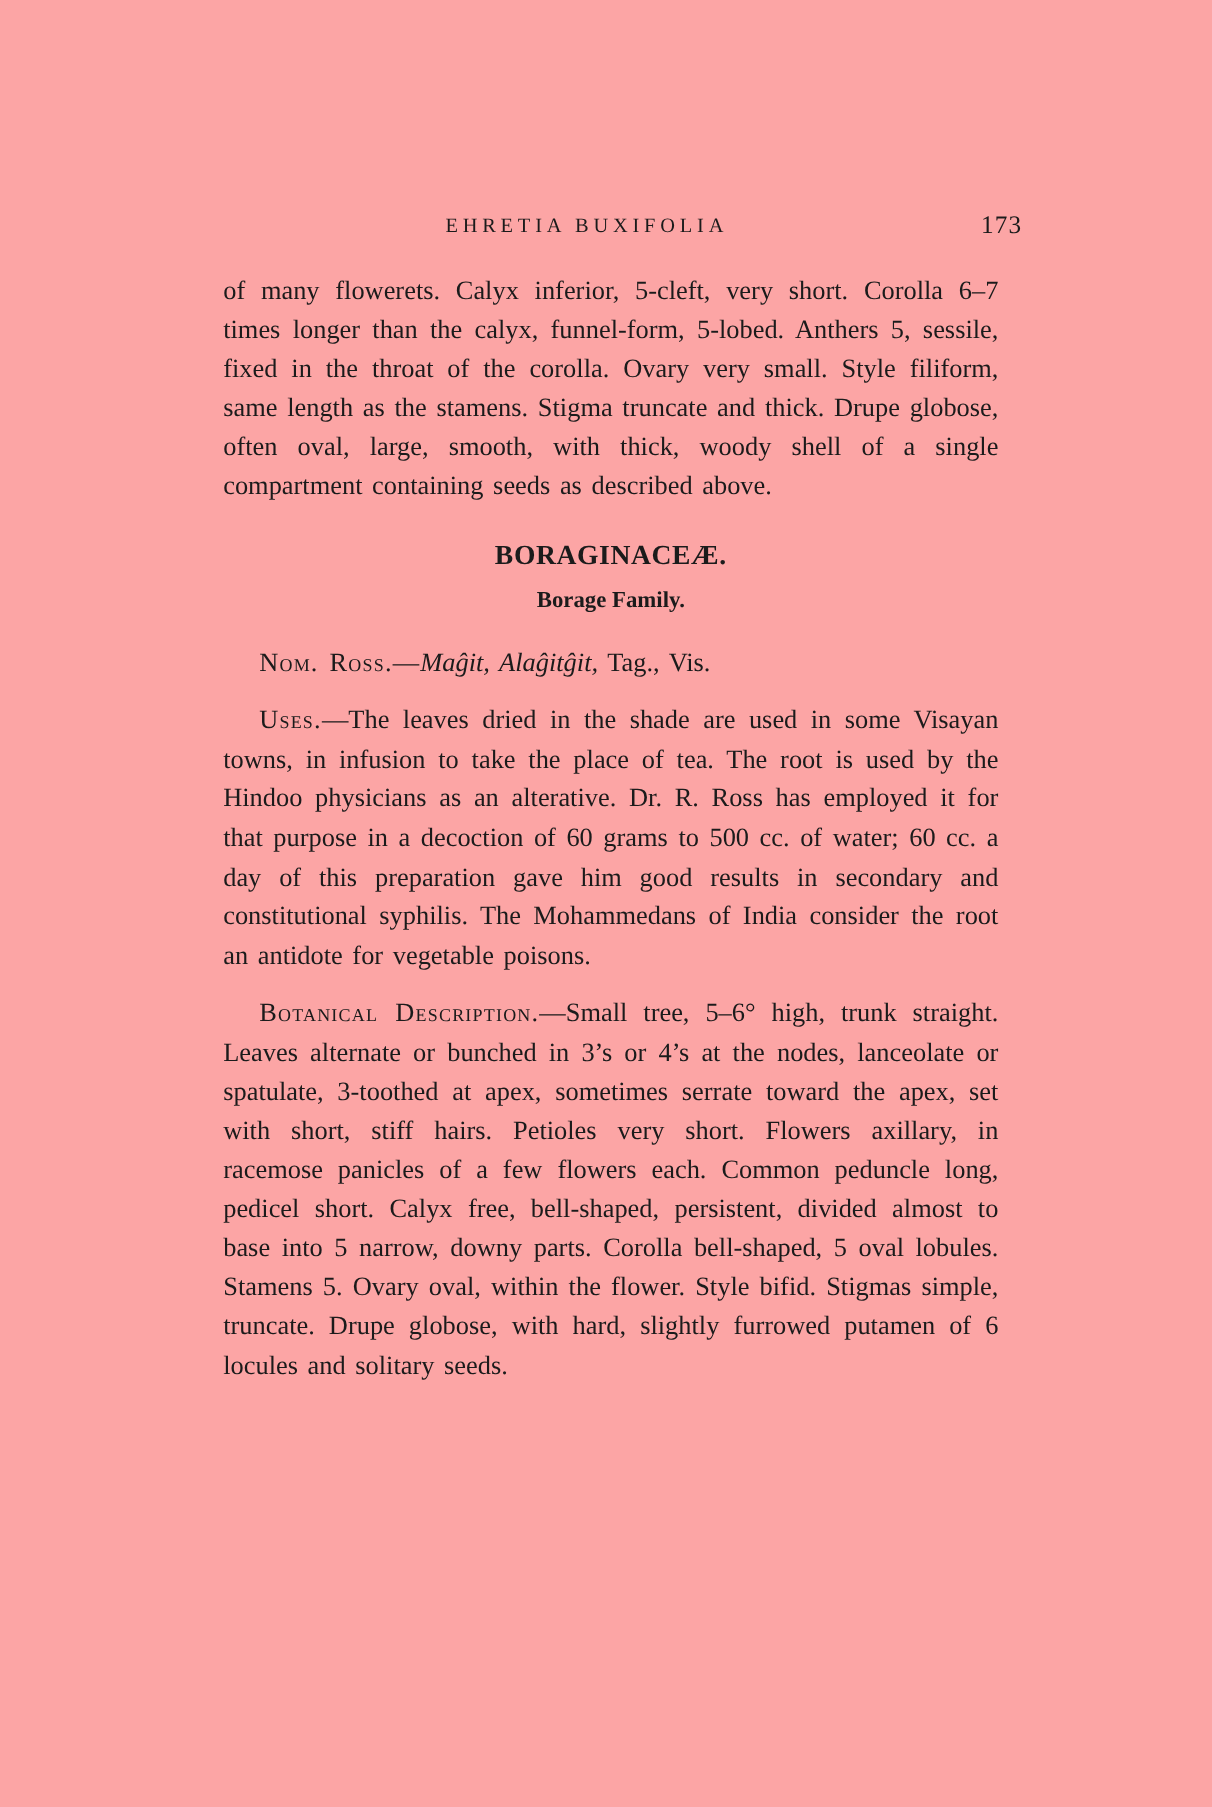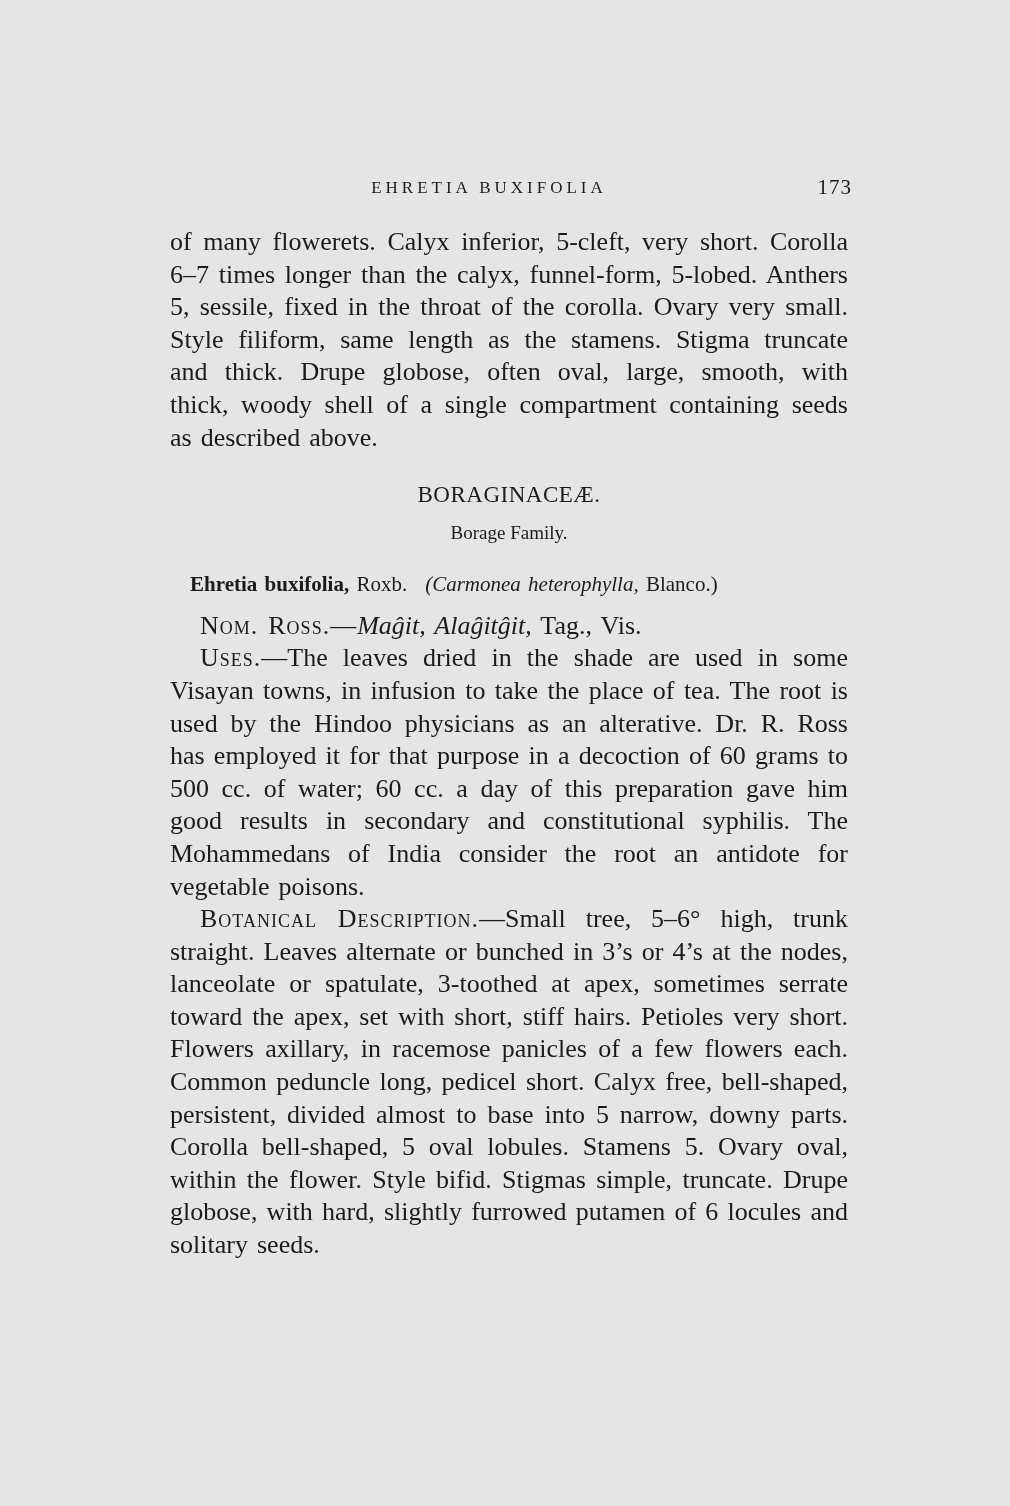--- a/index.html
+++ b/index.html
@@ -4,21 +4,21 @@
 <style>
   html, body {
     margin: 0;
     padding: 0;
     background: #ffffff;
   }
   .page {
     position: relative;
     width: 1010px;
     height: 1506px;
-    background: #e5e5e5;
+    background: #fca5a5;
     overflow: hidden;
     font-family: "Liberation Serif", serif;
     color: #1b1b1b;
   }
   .textblock {
     position: absolute;
     left: 170px;
     top: 178px;
     width: 678px;
   }
@@ -38,45 +38,45 @@
   }
   .running-head .rh-pagenum {
     position: absolute;
     right: -4px;
     top: -3px;
     font-size: 21px;
     letter-spacing: 1px;
     text-align: center;
   }
   p.body {
-    margin: 0;
-    font-size: 26px;
+    margin: 16px;
+    font-size: 22px;
     line-height: 32.6px;
     text-align: justify;
     word-spacing: 2.5px;
   }
   p.indent {
     text-indent: 30px;
   }
   .sc {
     font-variant: small-caps;
     letter-spacing: 1px;
   }
   .family-heading {
     margin: 28px 0 14px 0;
     text-align: center;
     font-size: 23px;
-    font-weight: normal;
+    font-weight: bold;
     letter-spacing: 0.5px;
   }
   .family-sub {
     margin: 0 0 24px 0;
     text-align: center;
     font-size: 19px;
-    font-weight: normal;
+    font-weight: bold;
   }
   p.species {
     margin: 0 0 9px 0;
     font-size: 21px;
     line-height: 32.6px;
     text-indent: 20px;
     word-spacing: 2px;
   }
   .species .sp-name {
     font-weight: bold;
@@ -98,21 +98,20 @@
       <span class="rh-title">EHRETIA BUXIFOLIA</span>
       <span class="rh-pagenum">173</span>
     </div>
 
     <p class="body">of many flowerets.  Calyx inferior, 5-cleft, very short.  Corolla 6–7 times longer than the calyx, funnel-form, 5-lobed.  Anthers 5, sessile, fixed in the throat of the corolla.  Ovary very small.  Style filiform, same length as the stamens.  Stigma truncate and thick.  Drupe globose, often oval, large, smooth, with thick, woody shell of a single compartment containing seeds as described above.</p>
 
     <div class="family-heading">BORAGINACEÆ.</div>
 
     <div class="family-sub">Borage Family.</div>
 
-    <p class="species"><span class="sp-name">Ehretia buxifolia,</span><span> Roxb.</span><span class="sp-syn">(Carmonea heterophylla,</span><span> Blanco.)</span></p>
 
     <p class="body indent"><span class="sc">Nom. Ross.—</span><i class="it">Maĝit, Alaĝitĝit,</i><span> Tag., Vis.</span></p>
 
     <p class="body indent"><span class="sc">Uses.</span><span>—The leaves dried in the shade are used in some Visayan towns, in infusion to take the place of tea.  The root is used by the Hindoo physicians as an alterative.  Dr. R. Ross has employed it for that purpose in a decoction of 60 grams to 500 cc. of water; 60 cc. a day of this preparation gave him good results in secondary and constitutional syphilis.  The Mohammedans of India consider the root an antidote for vegetable poisons.</span></p>
 
     <p class="body indent"><span class="sc">Botanical Description.</span><span>—Small tree, 5–6° high, trunk straight.  Leaves alternate or bunched in 3’s or 4’s at the nodes, lanceolate or spatulate, 3-toothed at apex, sometimes serrate toward the apex, set with short, stiff hairs.  Petioles very short.  Flowers axillary, in racemose panicles of a few flowers each.  Common peduncle long, pedicel short.  Calyx free, bell-shaped, persistent, divided almost to base into 5 narrow, downy parts.  Corolla bell-shaped, 5 oval lobules.  Stamens 5.  Ovary oval, within the flower.  Style bifid.  Stigmas simple, truncate.  Drupe globose, with hard, slightly furrowed putamen of 6 locules and solitary seeds.</span></p>
 
 
   </div>
 </div>

